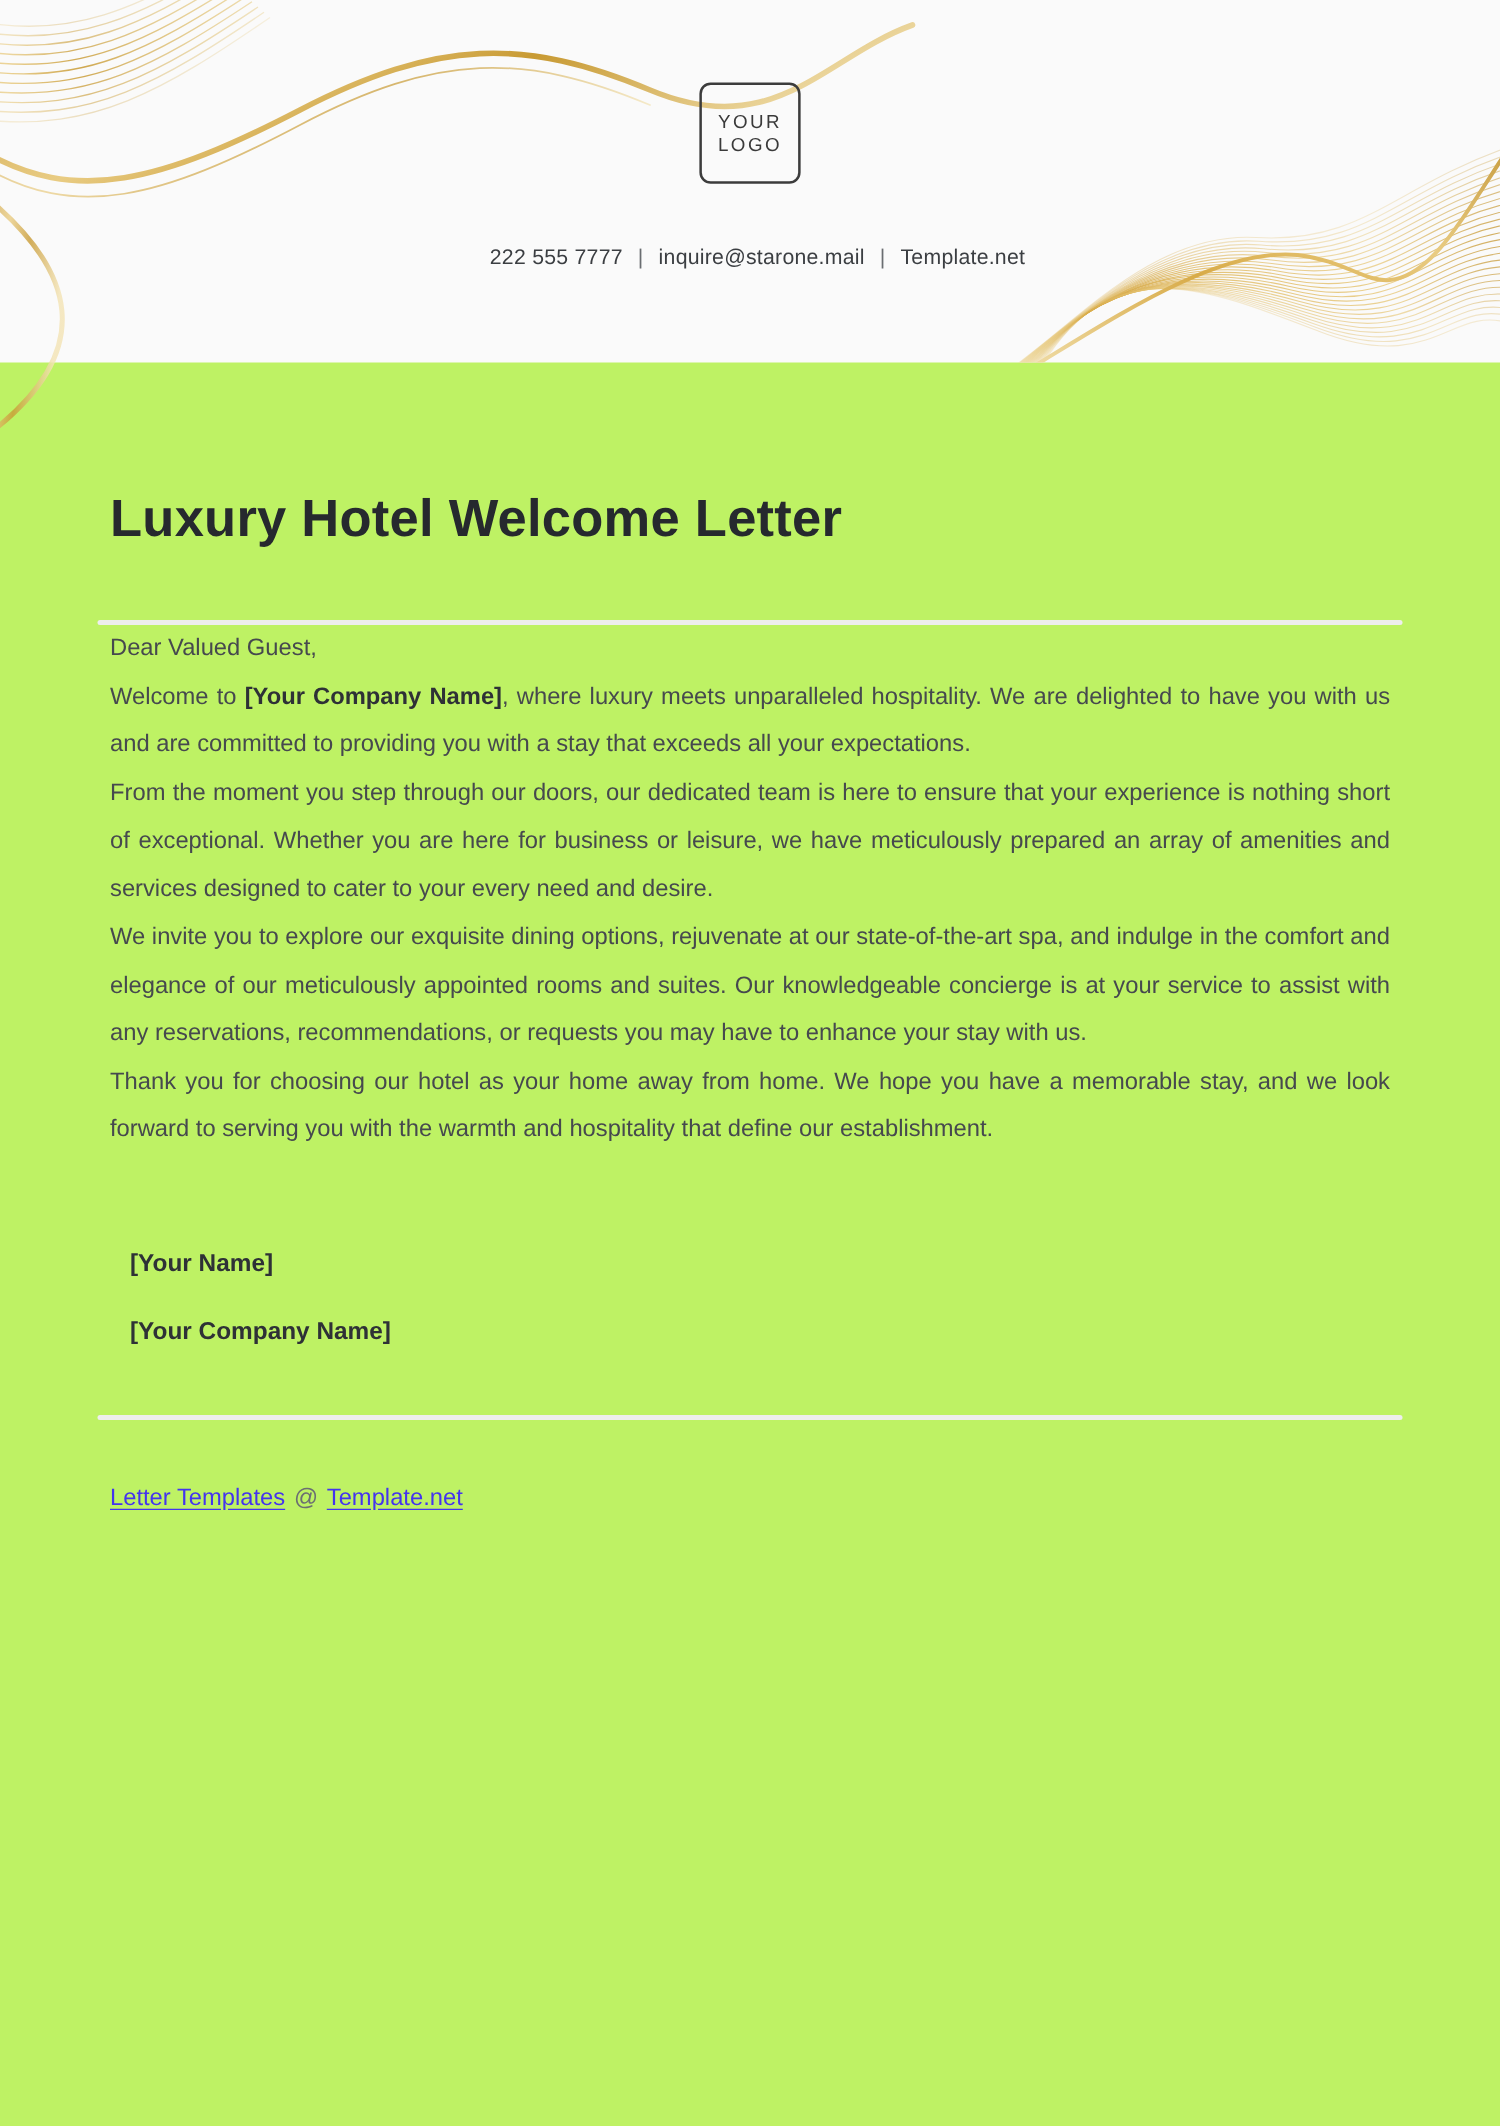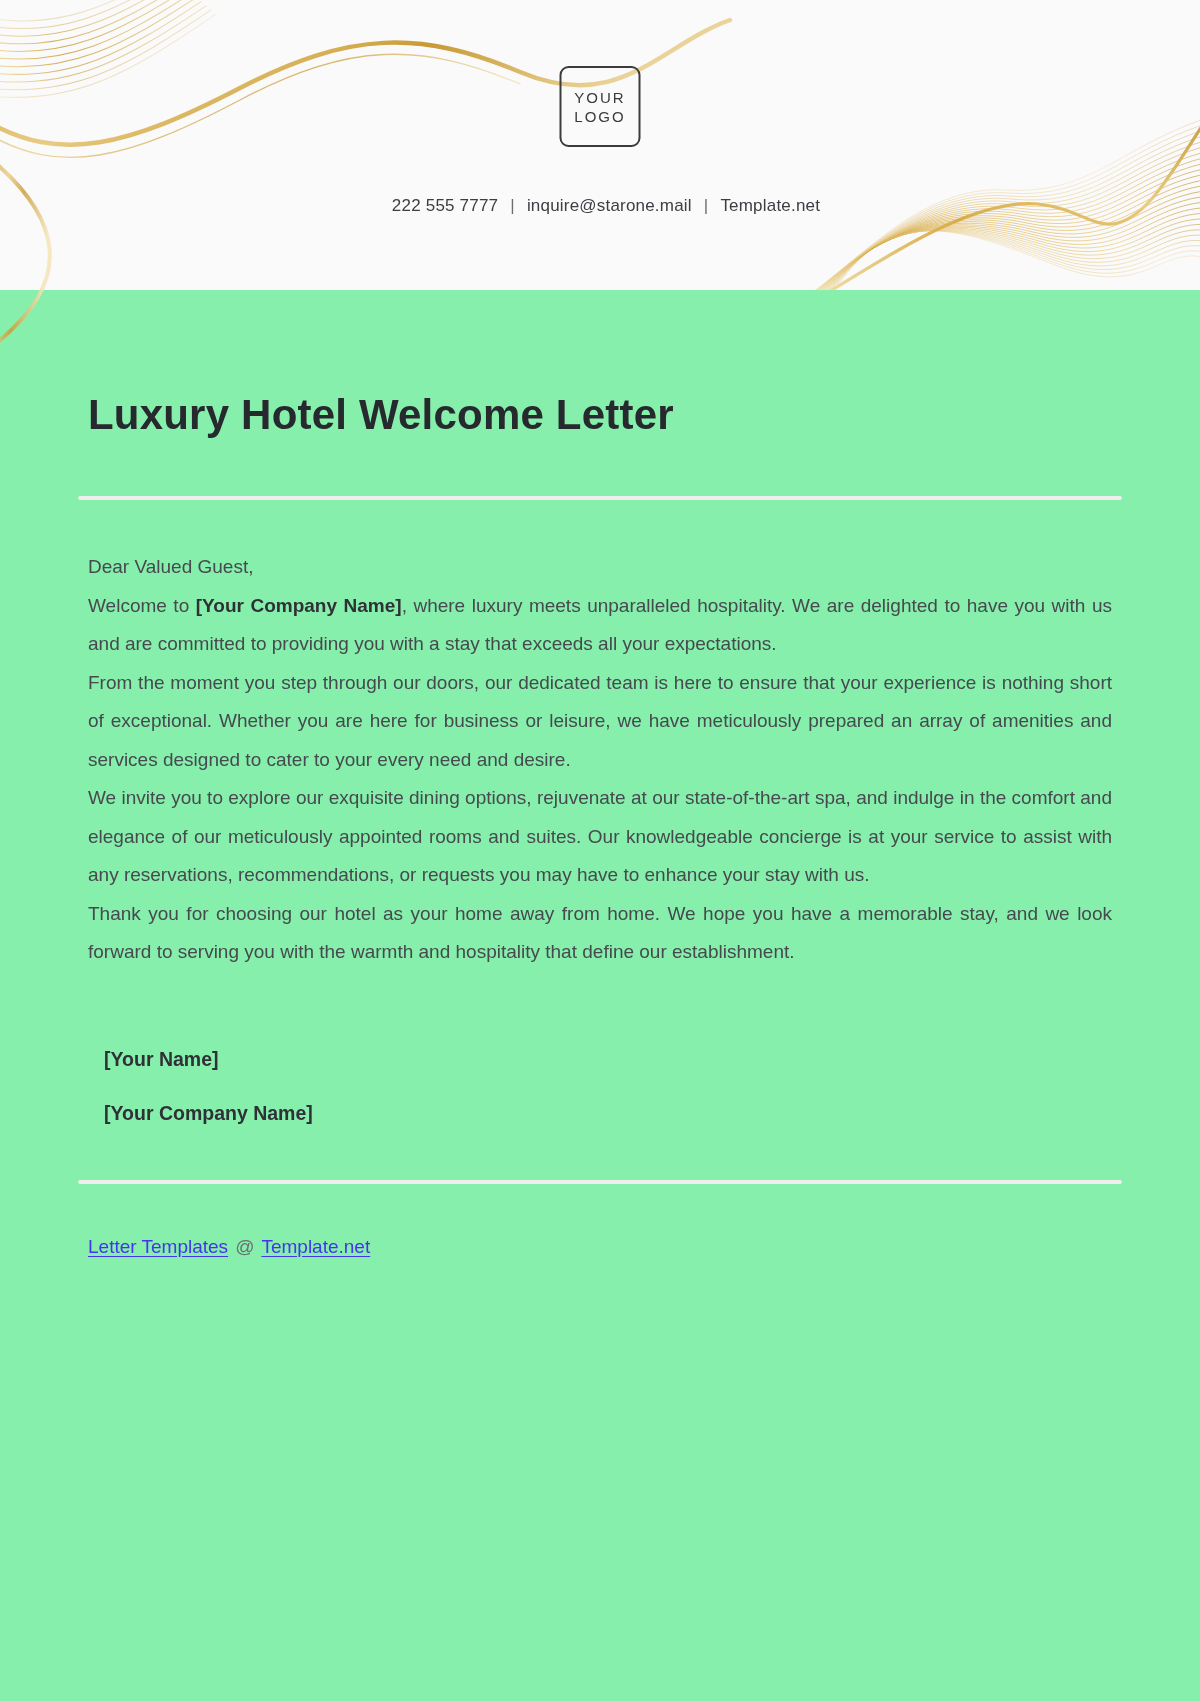--- a/index.html
+++ b/index.html
@@ -4,21 +4,21 @@
 <style>
   * { box-sizing: border-box; }
   html, body { margin: 0; padding: 0; }
   body {
     width: 1200px; height: 1701px;
     background: #ffffff;
     font-family: "Liberation Sans", sans-serif;
     overflow: hidden;
     position: relative;
   }
-  .page { width: 1200px; height: 1701px; position: relative; background: #86efac; }
+  .page { width: 1200px; height: 1701px; position: relative; background: #bef264; }
 
   
   .header {
     position: relative;
     height: 290px;
     background: #fafafa;
   }
   .wave { position: absolute; pointer-events: none; }
   .wave-left  { left: 0; top: 0; width: 760px; height: 360px; }
   .wave-right { right: 0; bottom: 0; width: 430px; height: 200px; }
@@ -62,21 +62,20 @@
     letter-spacing: 0.2px;
   }
   .divider {
     height: 4px;
     background: #eeeeee;
     border-radius: 2px;
     margin-left: -10px; margin-right: -10px;
   }
   .divider-top { margin-top: 58px; }
   .body-text {
-    margin-top: 48px;
     font-size: 19px; line-height: 38.5px;
     color: #46494e;
     text-align: justify;
   }
   .body-text p { margin: 0; }
   .body-text strong, .sig { color: #2e3136; }
   .sig {
     margin: 16px;
     font-size: 19.5px; line-height: 38px;
     font-weight: 700;

